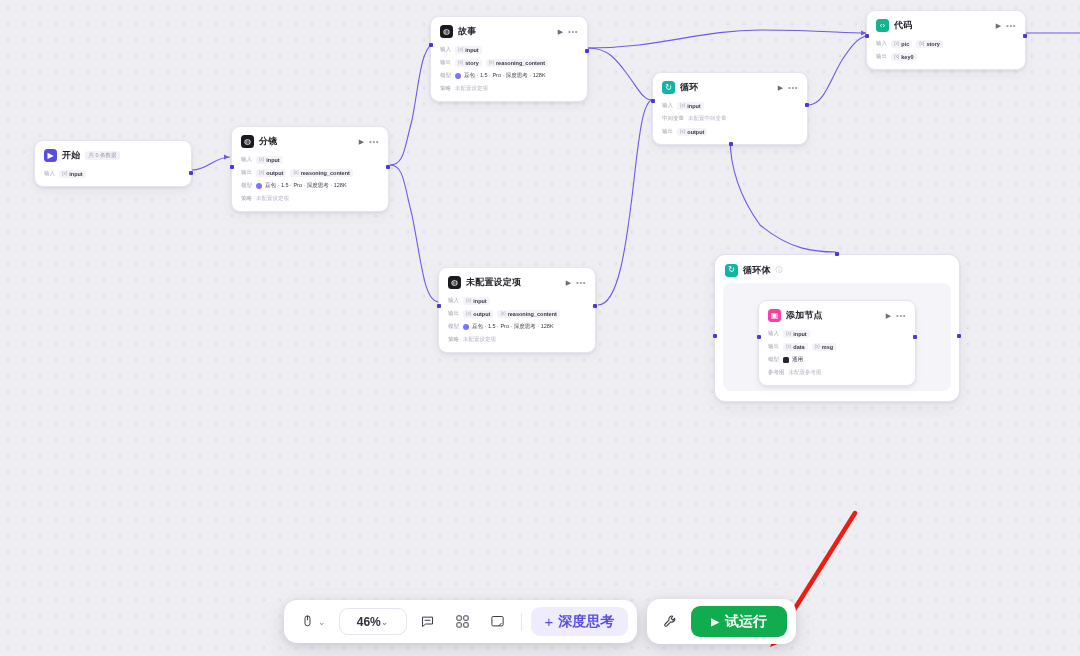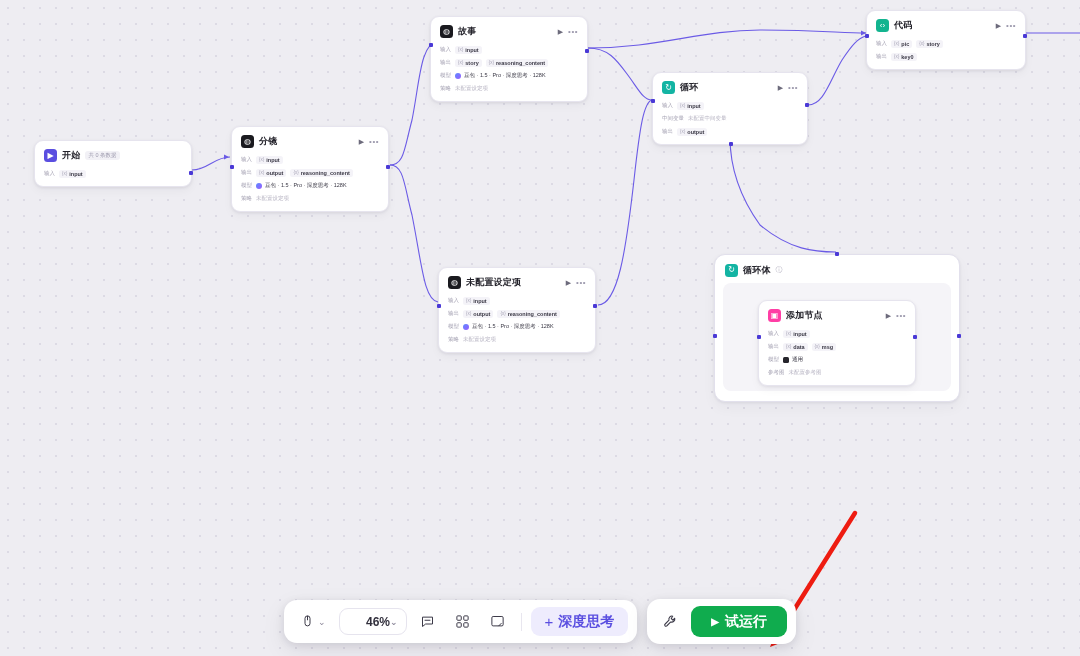--- a/index.html
+++ b/index.html
@@ -90,21 +90,21 @@
     background: #fff; border-radius: 13px; padding: 7px 9px;
     box-shadow: 0 2px 8px rgba(20,18,40,.10), 0 8px 24px rgba(20,18,40,.08);
   }
   .tb-btn {
     display: flex; align-items: center; justify-content: center; gap: 3px;
     height: 26px; padding: 0 7px; border-radius: 8px;
     color: #3c3a48; font-size: 12px; background: transparent; border: none;
     cursor: pointer;
   }
   .zoom-box {
-    display: flex; align-items: center; justify-content: flex-end;
+    display: flex; align-items: center; justify-content: center;
     width: 68px; height: 27px; padding: 0 8px;
     border: 1px solid #e6e4ee; border-radius: 9px;
     font-size: 12px; color: #32303d; font-weight: 600; cursor: pointer;
   }
   .caret { font-size: 9px; color: #8b8799; }
   .divider { width: 1px; height: 18px; background: #e8e6ef; margin: 0 3px; }
   .add-node {
     display: flex; align-items: center; gap: 5px;
     height: 29px; padding: 0 14px; border-radius: 9px;
     background: #eeecfd; color: #5a4ee0; font-size: 14px; font-weight: 700;

